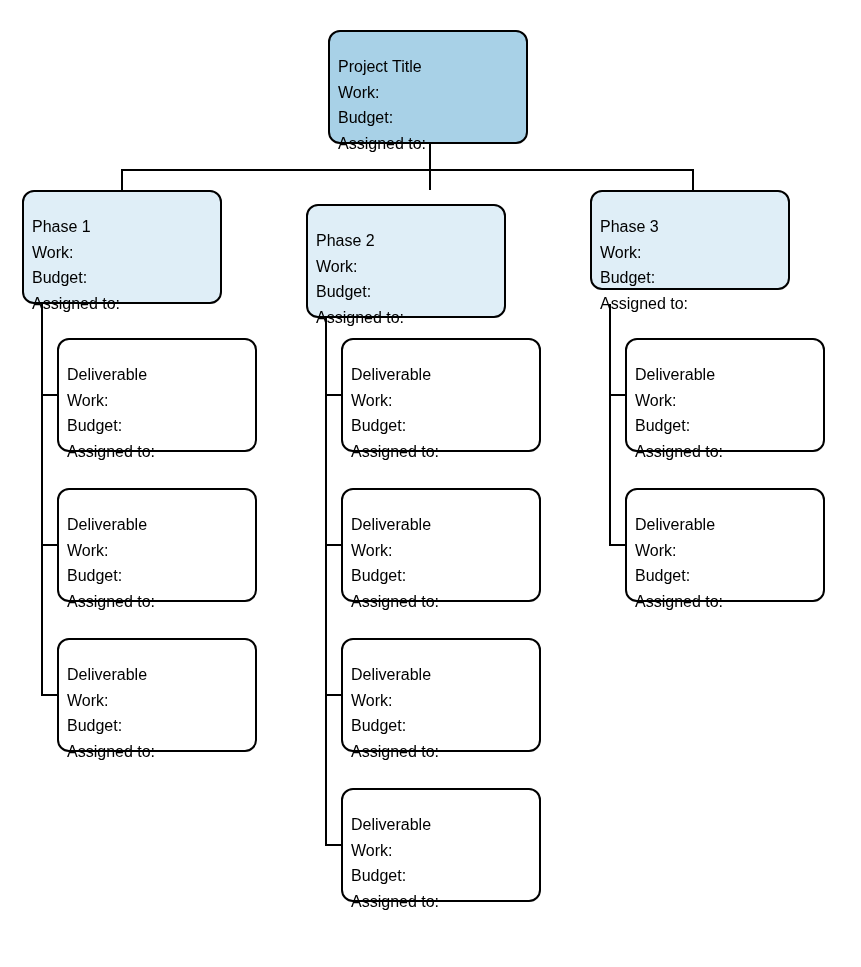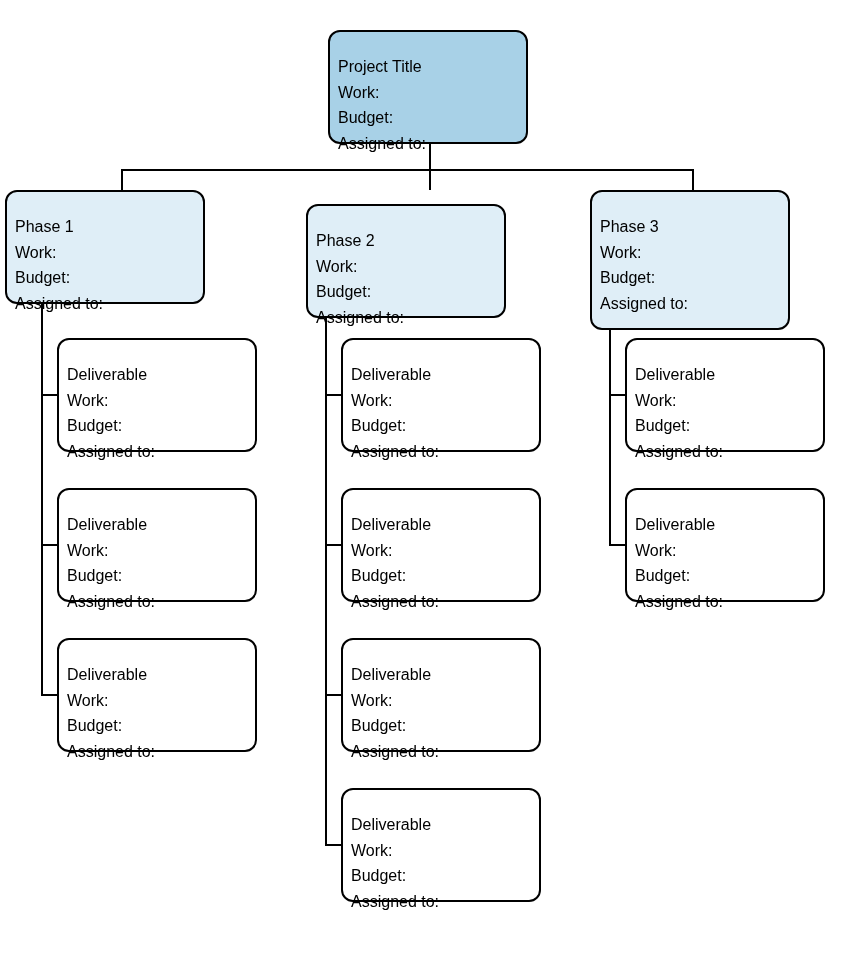--- a/index.html
+++ b/index.html
@@ -65,35 +65,35 @@
     <path d="M 610 304 V 545 H 625" fill="none" stroke="#000" stroke-width="2"></path>
   </svg>
 
   <div class="node root" style="left:328px; top:30px; width:200px; height:114px;">
     <div class="line">Project Title</div>
     <div class="line"><span>Work:</span> <span></span></div>
     <div class="line"><span>Budget:</span> <span></span></div>
     <div class="line"><span>Assigned to:</span> <span></span></div>
   </div>
 
-  <div class="node phase" style="left:5px; top:190px; width:200px; height:114px;">
+  <div class="node phase" style="left:22px; top:190px; width:200px; height:114px;">
     <div class="line">Phase 1</div>
     <div class="line"><span>Work:</span> <span></span></div>
     <div class="line"><span>Budget:</span> <span></span></div>
     <div class="line"><span>Assigned to:</span> <span></span></div>
   </div>
 
   <div class="node phase" style="left:306px; top:204px; width:200px; height:114px;">
     <div class="line">Phase 2</div>
     <div class="line"><span>Work:</span> <span></span></div>
     <div class="line"><span>Budget:</span> <span></span></div>
     <div class="line"><span>Assigned to:</span> <span></span></div>
   </div>
 
-  <div class="node phase" style="left:590px; top:190px; width:200px; height:140px;">
+  <div class="node phase" style="left:590px; top:190px; width:200px; height:100px;">
     <div class="line">Phase 3</div>
     <div class="line"><span>Work:</span> <span></span></div>
     <div class="line"><span>Budget:</span> <span></span></div>
     <div class="line"><span>Assigned to:</span> <span></span></div>
   </div>
 
   <div class="node" style="left:57px; top:338px; width:200px; height:114px;">
     <div class="line">Deliverable</div>
     <div class="line"><span>Work:</span> <span></span></div>
     <div class="line"><span>Budget:</span> <span></span></div>

